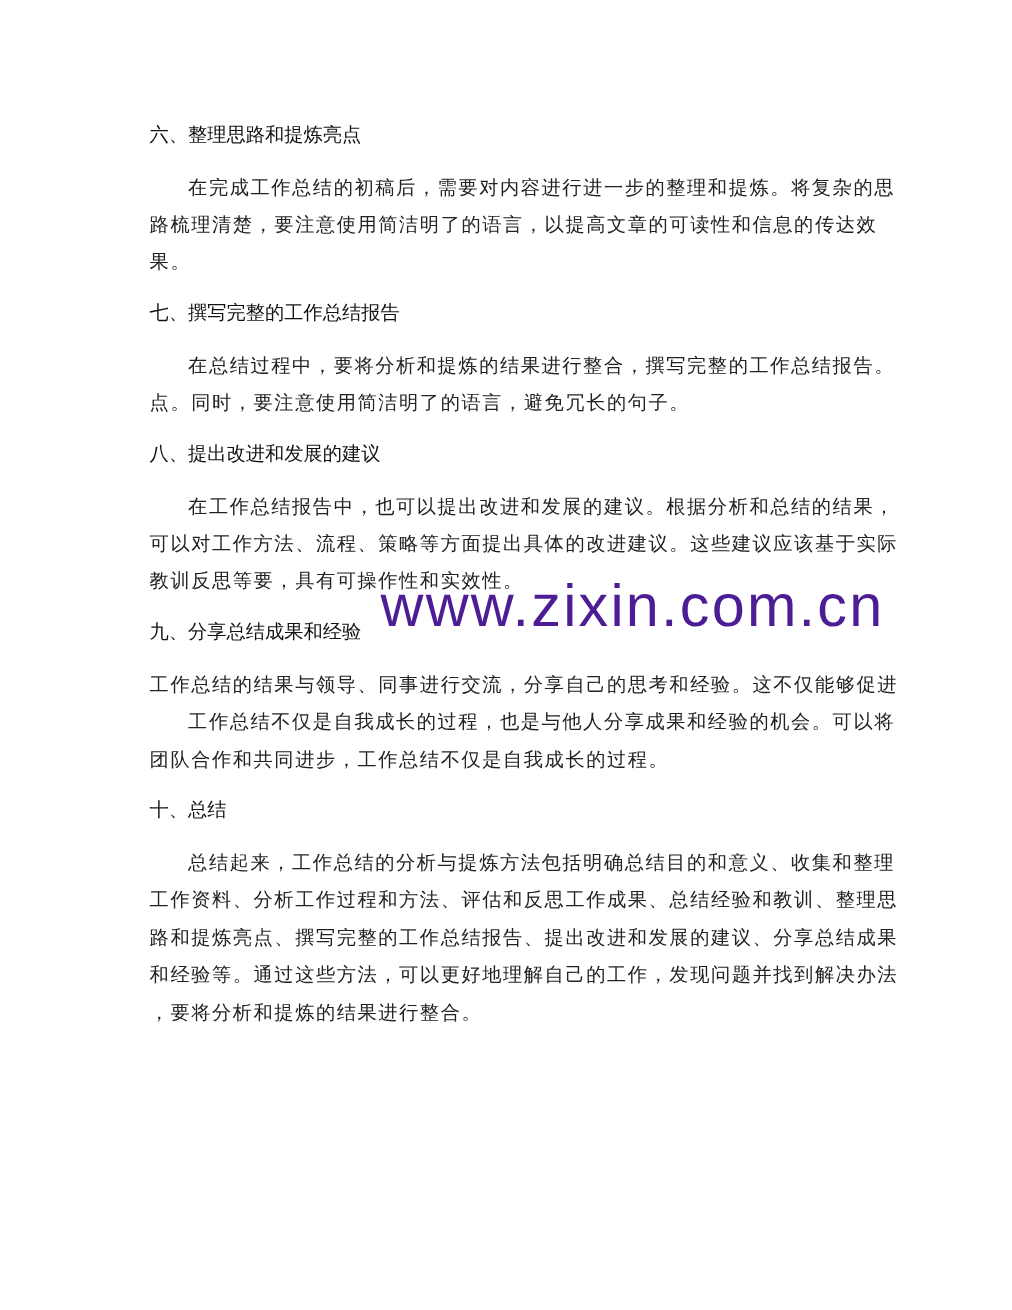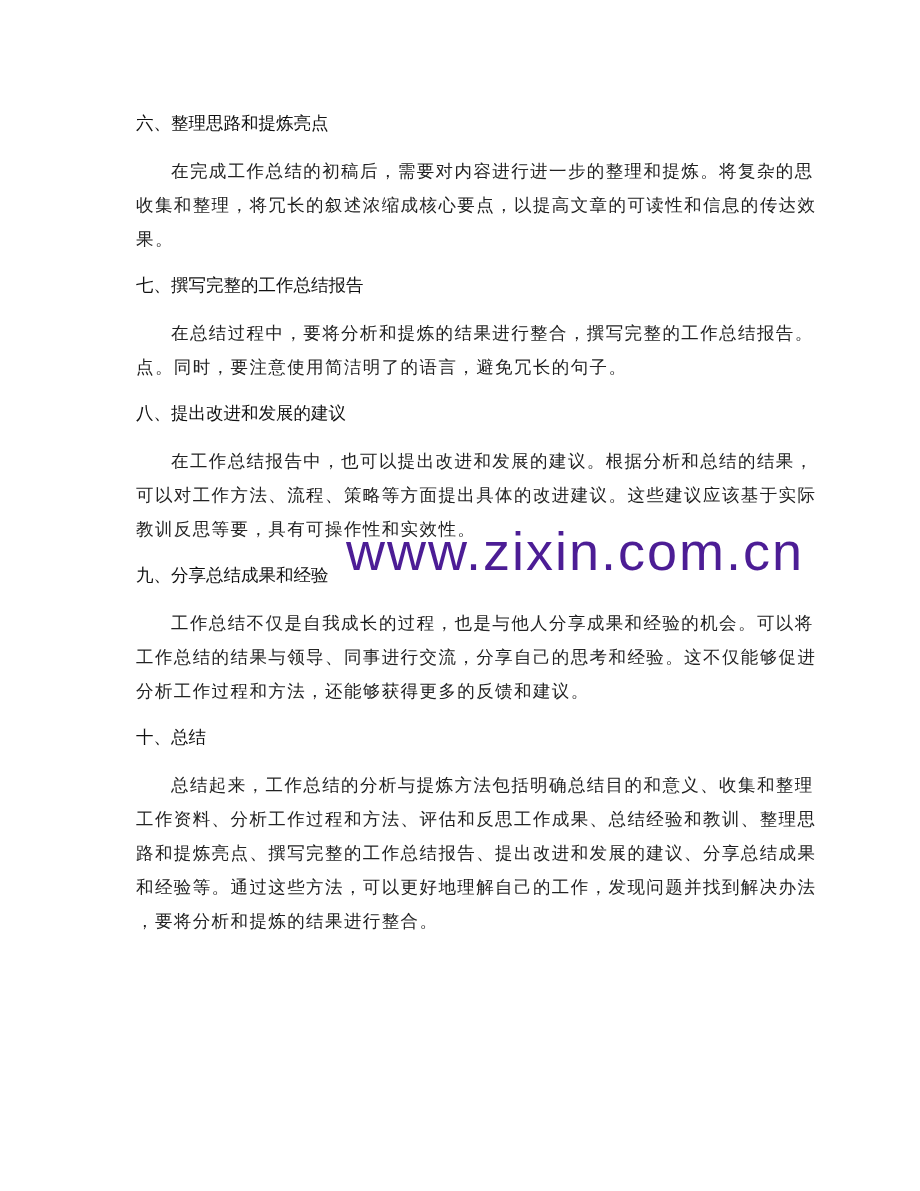--- a/index.html
+++ b/index.html
@@ -64,21 +64,21 @@
 <body>
 
 <div class="watermark">www.zixin.com.cn</div>
 
 <div class="page">
 
   <section>
     <h2 class="section-heading">六、整理思路和提炼亮点</h2>
     <div class="section-body">
       <div class="line indent">在完成工作总结的初稿后，需要对内容进行进一步的整理和提炼。将复杂的思</div>
-      <div class="line">收集和整理，将冗长的叙述浓缩成核心要点，以提高文章的可读性和信息的传达效</div>
+      <div class="line">路梳理清楚，要注意使用简洁明了的语言，以提高文章的可读性和信息的传达效</div>
       <div class="line">果。</div>
     </div>
   </section>
 
   <section>
     <h2 class="section-heading">七、撰写完整的工作总结报告</h2>
     <div class="section-body">
       <div class="line indent">在总结过程中，要将分析和提炼的结果进行整合，撰写完整的工作总结报告。</div>
       <div class="line">点。同时，要注意使用简洁明了的语言，避免冗长的句子。</div>
     </div>
@@ -89,23 +89,23 @@
     <div class="section-body">
       <div class="line indent">在工作总结报告中，也可以提出改进和发展的建议。根据分析和总结的结果，</div>
       <div class="line">可以对工作方法、流程、策略等方面提出具体的改进建议。这些建议应该基于实际</div>
       <div class="line">教训反思等要，具有可操作性和实效性。</div>
     </div>
   </section>
 
   <section>
     <h2 class="section-heading">九、分享总结成果和经验</h2>
     <div class="section-body">
+      <div class="line">工作总结的结果与领导、同事进行交流，分享自己的思考和经验。这不仅能够促进</div>
       <div class="line indent">工作总结不仅是自我成长的过程，也是与他人分享成果和经验的机会。可以将</div>
-      <div class="line">工作总结的结果与领导、同事进行交流，分享自己的思考和经验。这不仅能够促进</div>
-      <div class="line">分析工作过程和方法，还能够获得更多的反馈和建议。</div>
+      <div class="line">团队合作和共同进步，工作总结不仅是自我成长的过程。</div>
     </div>
   </section>
 
   <section>
     <h2 class="section-heading">十、总结</h2>
     <div class="section-body">
       <div class="line indent">总结起来，工作总结的分析与提炼方法包括明确总结目的和意义、收集和整理</div>
       <div class="line">工作资料、分析工作过程和方法、评估和反思工作成果、总结经验和教训、整理思</div>
       <div class="line">路和提炼亮点、撰写完整的工作总结报告、提出改进和发展的建议、分享总结成果</div>
       <div class="line">和经验等。通过这些方法，可以更好地理解自己的工作，发现问题并找到解决办法</div>

